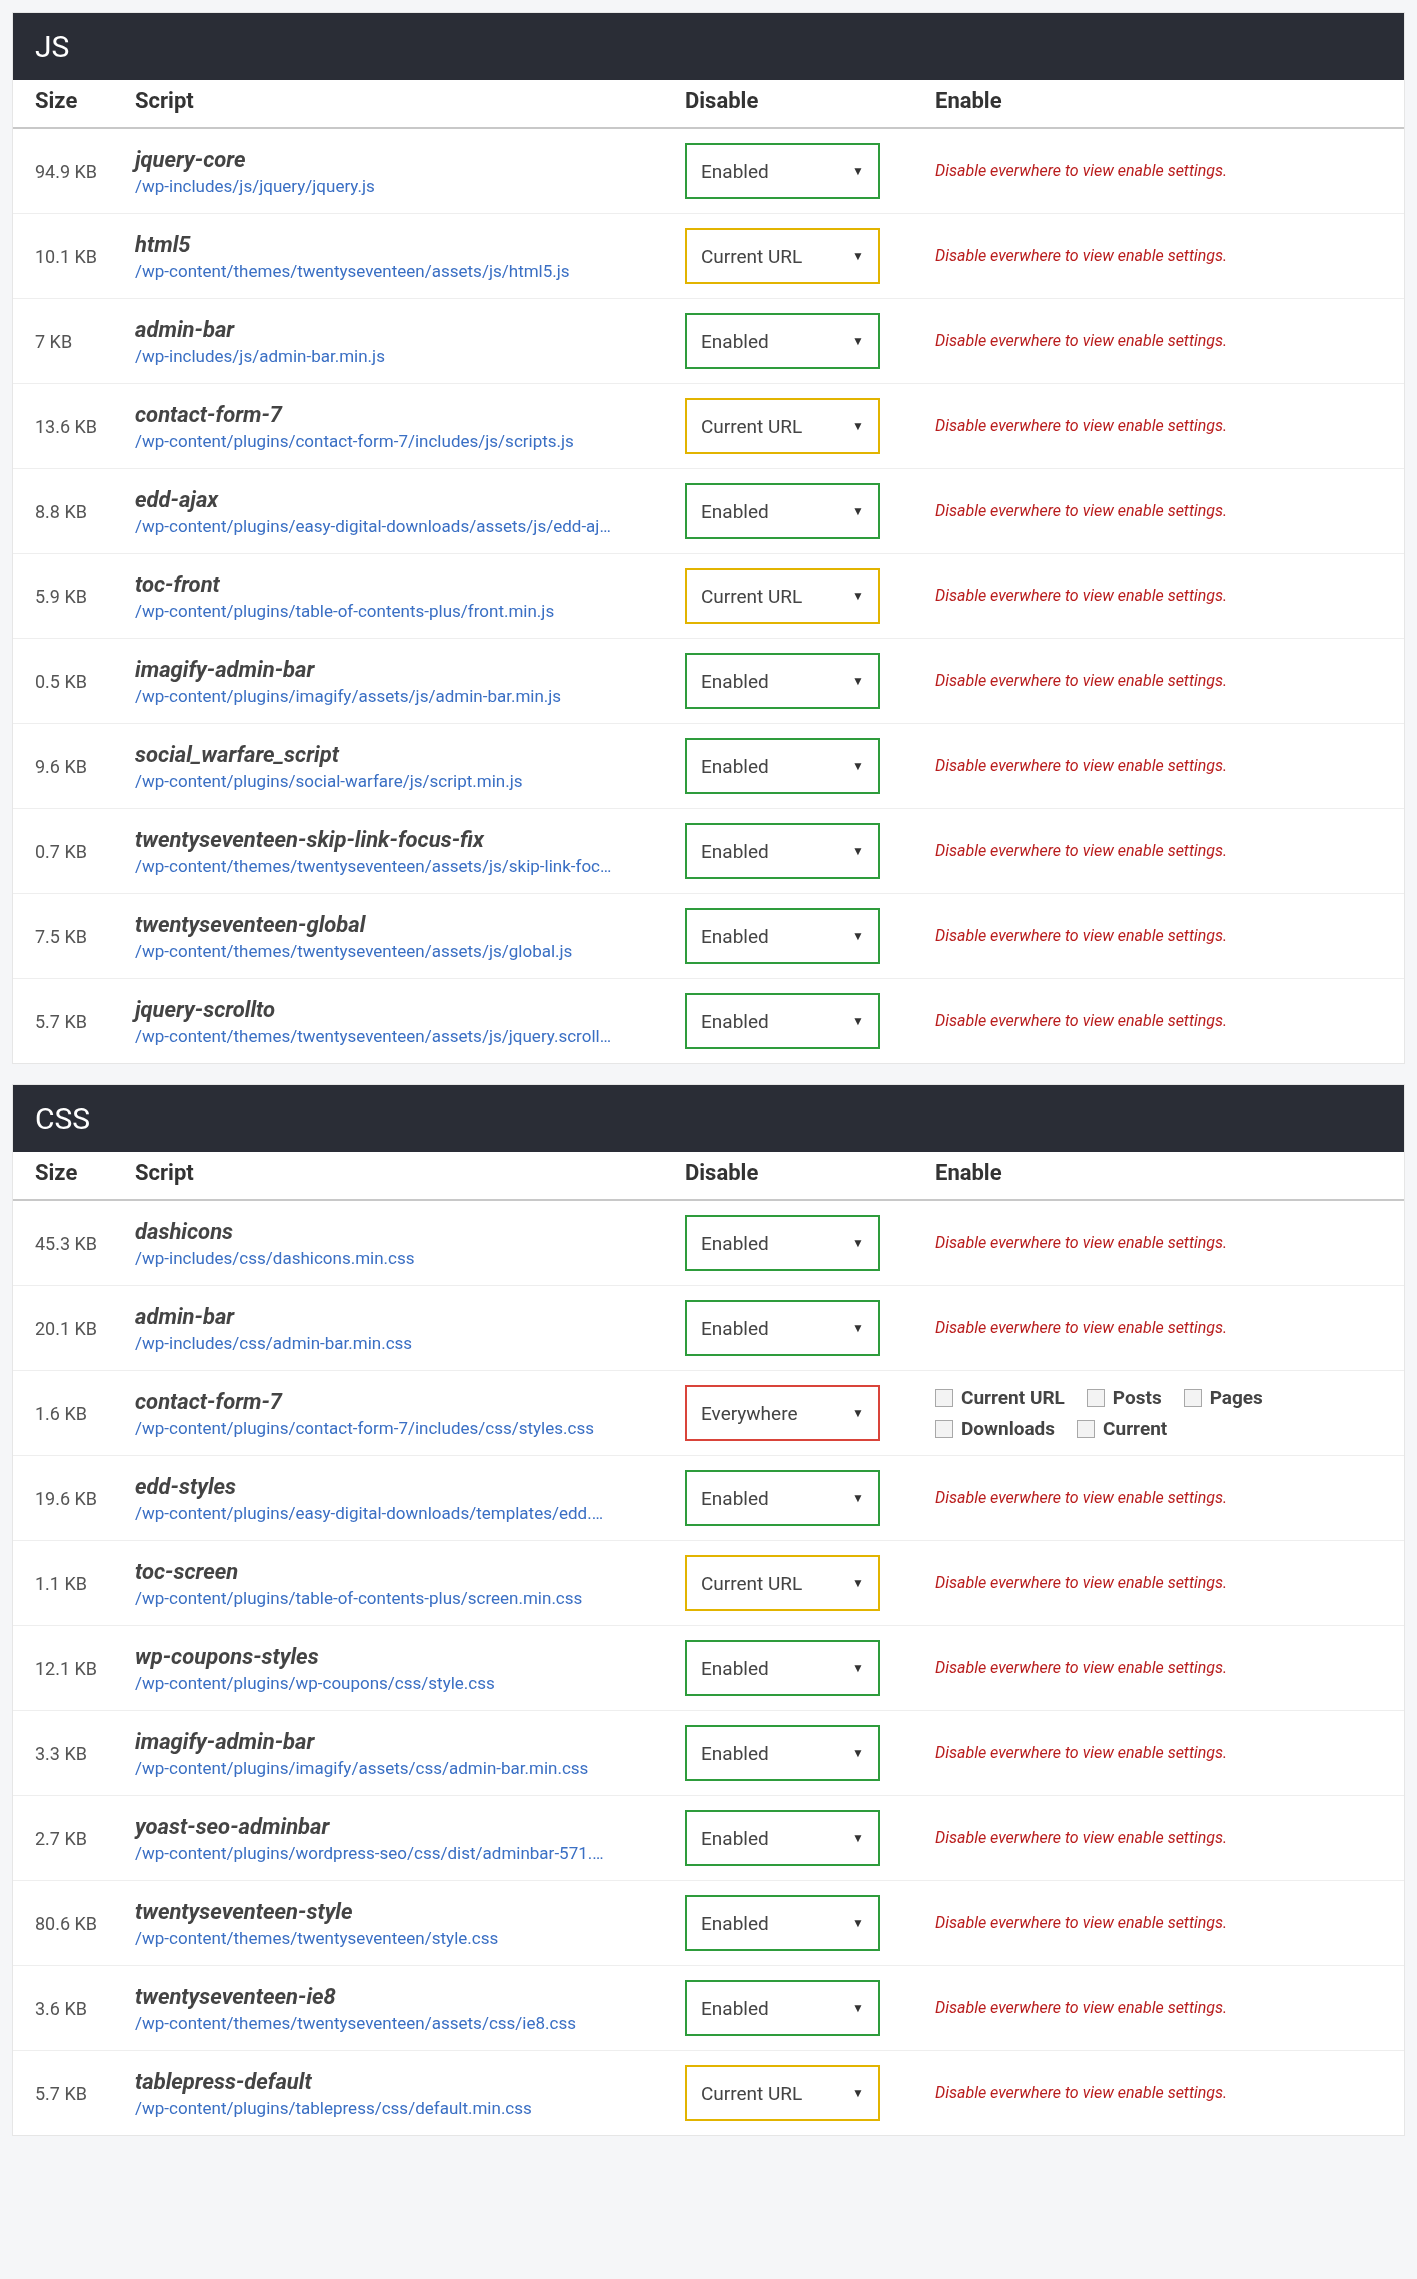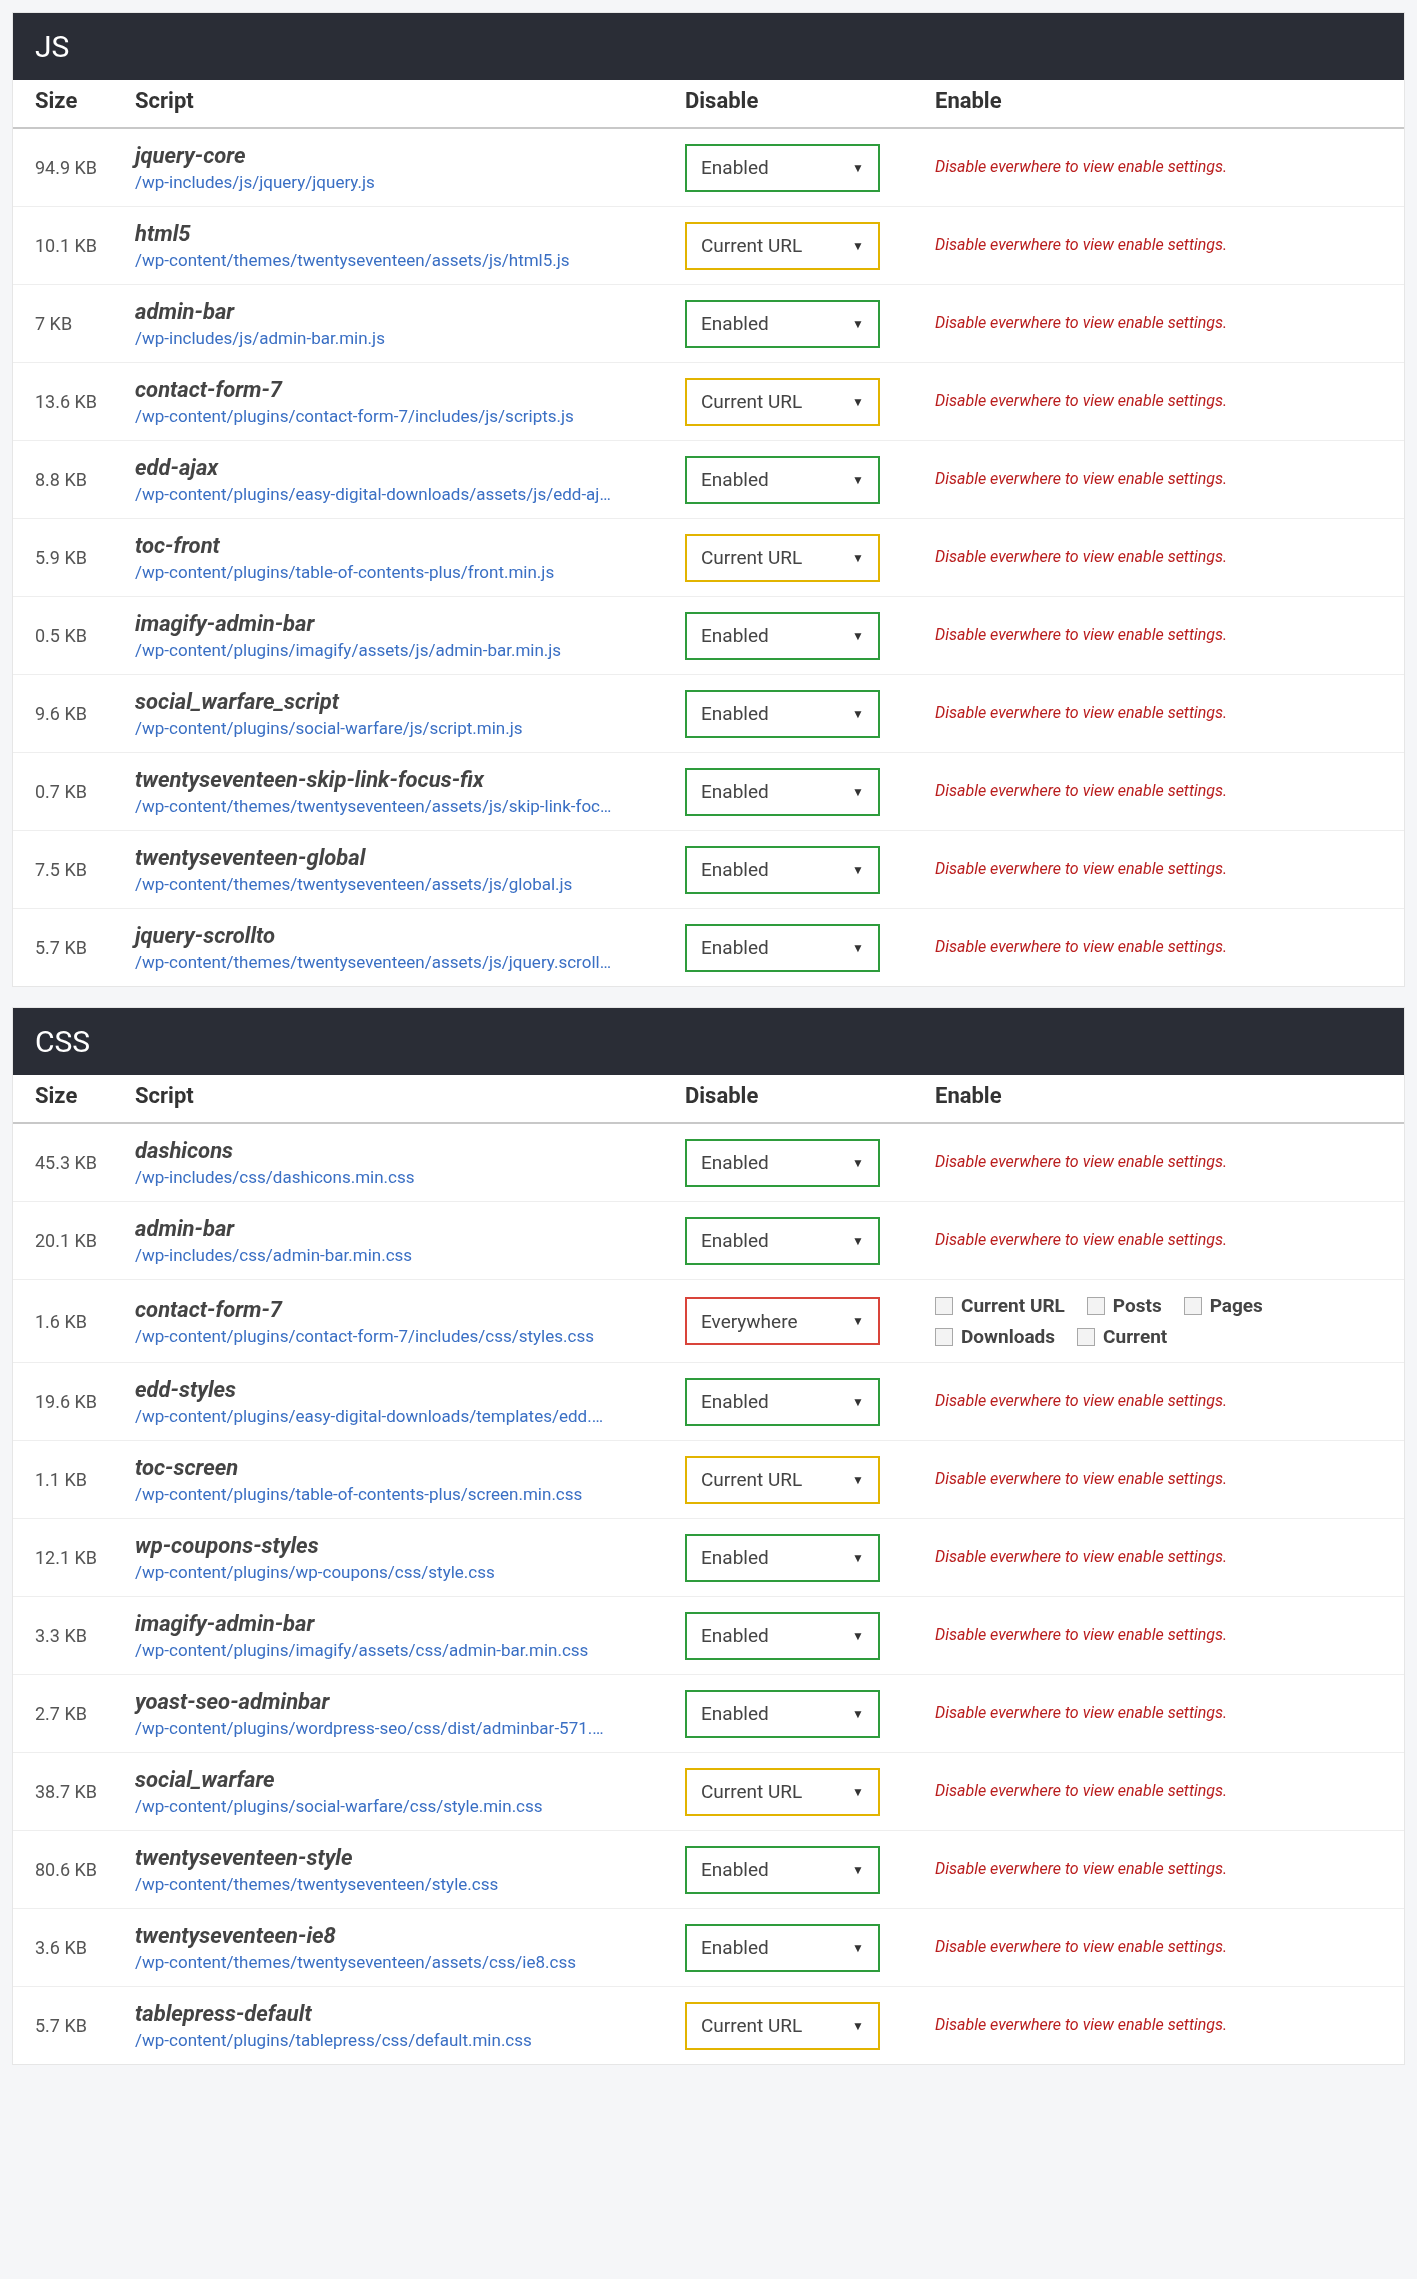--- a/index.html
+++ b/index.html
@@ -61,21 +61,21 @@
     text-overflow: ellipsis;
     max-width: 530px;
     cursor: pointer;
   }
   .select-wrap {
     position: relative;
     display: inline-flex;
     align-items: center;
     border: 2px solid #2e9c3c;
     background: #fff;
-    height: 48px;
+    height: 56px;
     width: 195px;
     padding: 8px 14px;
     cursor: pointer;
   }
   .select-wrap.state-current { border-color: #e2b400; }
   .select-wrap.state-everywhere { border-color: #d9443a; justify-content: flex-end; }
   .select-value {
     flex: 1;
     font-size: 19px;
     color: #444;
@@ -464,36 +464,20 @@
           <div class="select-wrap state-enabled">
             <span class="select-value">Enabled</span>
             <span class="select-caret">▼</span>
           </div>
         </td>
         <td class="col-enable">
               <div class="enable-note">Disable everwhere to view enable settings.</div>
             </td>
       </tr>
       <tr>
-        <td class="col-size">38.7 KB</td>
-        <td class="col-script">
-          <div class="script-name">social_warfare</div>
-          <div class="script-path">/wp-content/plugins/social-warfare/css/style.min.css</div>
-        </td>
-        <td class="col-disable">
-          <div class="select-wrap state-current">
-            <span class="select-value">Current URL</span>
-            <span class="select-caret">▼</span>
-          </div>
-        </td>
-        <td class="col-enable">
-              <div class="enable-note">Disable everwhere to view enable settings.</div>
-            </td>
-      </tr>
-      <tr>
         <td class="col-size">80.6 KB</td>
         <td class="col-script">
           <div class="script-name">twentyseventeen-style</div>
           <div class="script-path">/wp-content/themes/twentyseventeen/style.css</div>
         </td>
         <td class="col-disable">
           <div class="select-wrap state-enabled">
             <span class="select-value">Enabled</span>
             <span class="select-caret">▼</span>
           </div>

